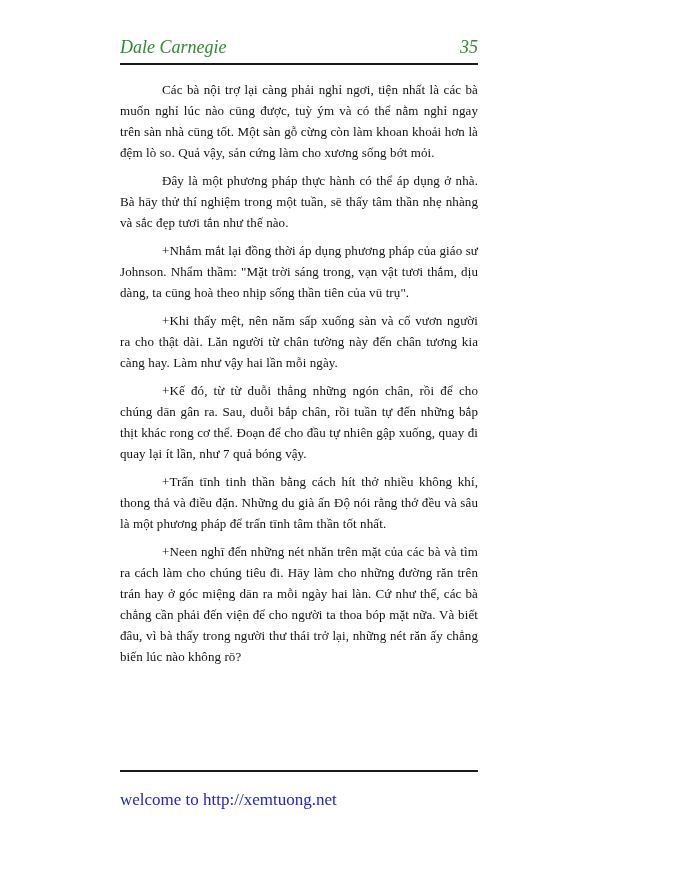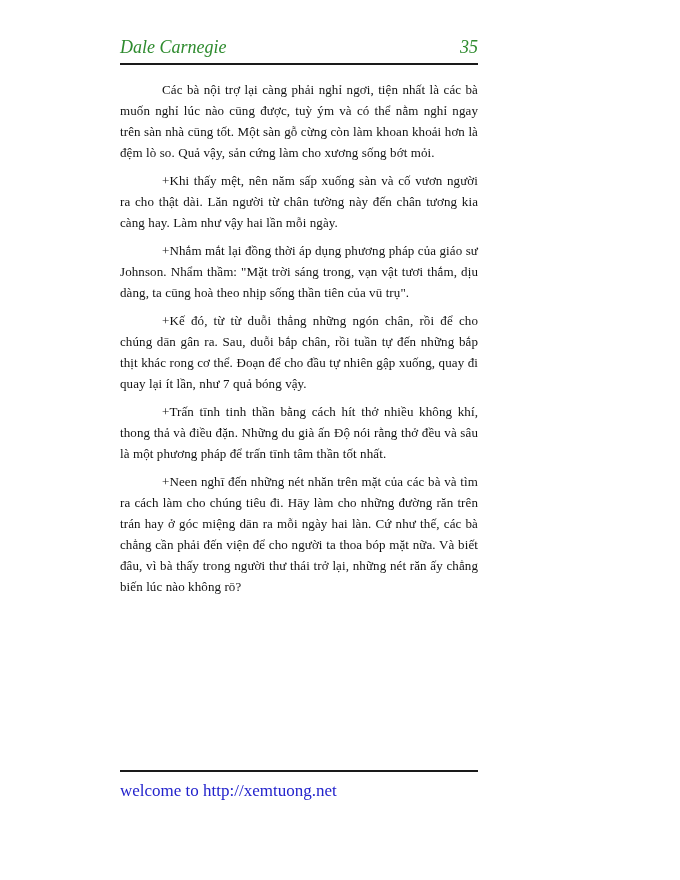--- a/index.html
+++ b/index.html
@@ -45,21 +45,21 @@
     text-align: justify;
     text-indent: 42px;
     letter-spacing: 0.1px;
   }
   .footer {
     position: absolute;
     left: 120px;
     right: 90px;
     top: 770px;
     border-top: 2px solid #1a1a1a;
-    padding-top: 9px;
+    padding-top: 18px;
   }
   .footer-link {
     font-size: 17px;
     color: #2222cc;
     text-decoration: none;
     cursor: pointer;
   }
 </style>
 </head>
 <body>
@@ -67,22 +67,23 @@
 <div class="page">
   <div class="content">
 
     <div class="header-row">
       <span class="header-author">Dale Carnegie</span>
       <span class="header-pagenum">35</span>
     </div>
 
     <div class="body-text">
       <p>Các bà nội trợ lại càng phải nghỉ ngơi, tiện nhất là các bà muốn nghỉ lúc nào cūng được, tuỳ ým và có thể nằm nghỉ ngay trên sàn nhà cūng tốt. Một sàn gỗ cừng còn làm khoan khoải hơn là đệm lò so. Quả vậy, sản cứng làm cho xương sống bớt mỏi.</p>
+      <p>Đây là một phương pháp thực hành có thể áp dụng ở nhà. Bà hāy thử thí nghiệm trong một tuần, sē thấy tâm thần nhẹ nhàng và sắc đẹp tươi tắn như thế nào.</p>
+      <p>+Nhắm mắt lại đồng thời áp dụng phương pháp của giáo sư Johnson. Nhẩm thầm: "Mặt trời sáng trong, vạn vật tươi thắm, dịu dàng, ta cūng hoà theo nhịp sống thần tiên của vū trụ".</p>
       <p>+Khi thấy mệt, nên năm sấp xuống sàn và cố vươn người ra cho thật dài. Lăn người từ chân tường này đến chân tương kia càng hay. Làm như vậy hai lần mỗi ngày.</p>
-      <p>+Nhắm mắt lại đồng thời áp dụng phương pháp của giáo sư Johnson. Nhẩm thầm: "Mặt trời sáng trong, vạn vật tươi thắm, dịu dàng, ta cūng hoà theo nhịp sống thần tiên của vū trụ".</p>
       <p>+Kế đó, từ từ duỗi thẳng những ngón chân, rồi để cho chúng dān gân ra. Sau, duỗi bắp chân, rồi tuần tự đến những bắp thịt khác rong cơ thể. Đoạn để cho đầu tự nhiên gập xuống, quay đi quay lại ít lần, như 7 quả bóng vậy.</p>
       <p>+Trấn tīnh tinh thần bằng cách hít thở nhiều không khí, thong thả và điều đặn. Những du già ấn Độ nói rằng thở đều và sâu là một phương pháp để trấn tīnh tâm thần tốt nhất.</p>
       <p>+Neen nghī đến những nét nhăn trên mặt của các bà và tìm ra cách làm cho chúng tiêu đi. Hāy làm cho những đường răn trên trán hay ở góc miệng dān ra mỗi ngày hai làn. Cứ như thế, các bà chẳng cần phải đến viện để cho người ta thoa bóp mặt nữa. Và biết đâu, vì bà thấy trong người thư thái trở lại, những nét răn ấy chẳng biến lúc nào không rō?</p>
     </div>
 
   </div>
 
   <div class="footer">
     <span class="footer-link">welcome to http://xemtuong.net</span>
   </div>

